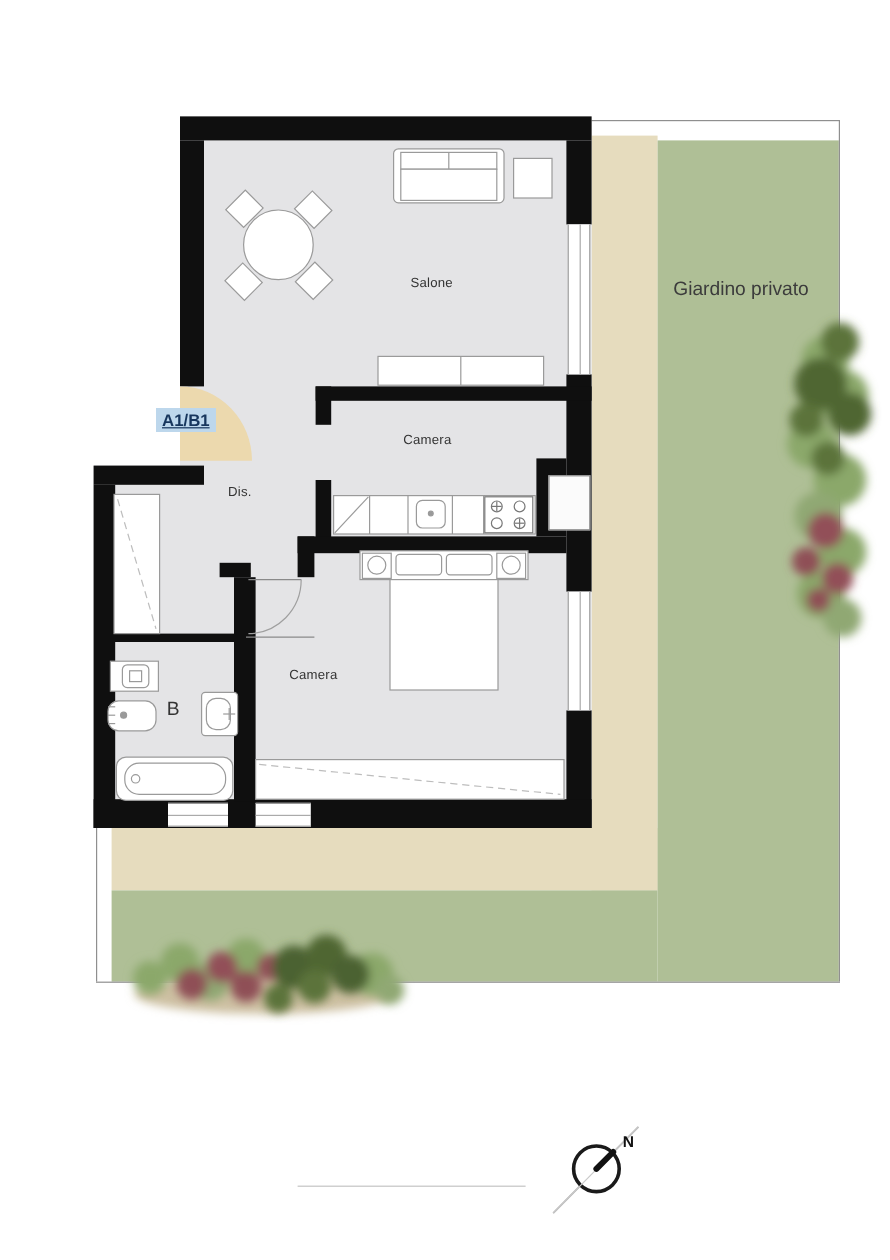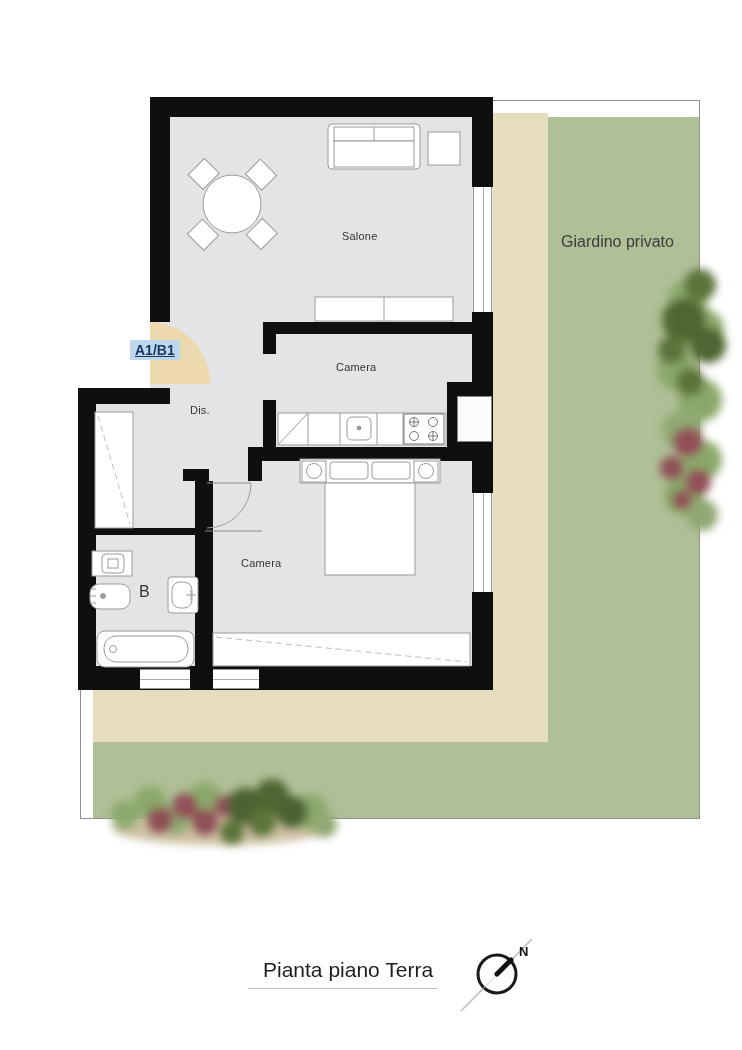--- a/index.html
+++ b/index.html
@@ -236,21 +236,20 @@
   </svg>
 
   <div class="room-label" style="left:342px;top:230px;">Salone</div>
   <div class="garden-label" style="left:561px;top:233px;">Giardino privato</div>
   <div class="room-label" style="left:336px;top:361px;">Camera</div>
   <div class="room-label" style="left:190px;top:404px;">Dis.</div>
   <div class="room-label" style="left:241px;top:557px;">Camera</div>
   <div class="room-label" style="left:139px;top:583px;font-size:16px;">B</div>
   <div class="unit-tag" style="left:130px;top:340px;text-align:center;">A1/B1</div>
 
-  <div class="caption" style="left:263px;top:958px;">Pianta piano Terra</div>
   <div class="caption-line" style="left:248px;top:988px;width:190px;"></div>
 
   <svg width="742" height="1050" viewBox="0 0 742 1050">
     <line x1="532" y1="939" x2="461" y2="1011" stroke="#b0b0b0" stroke-width="1.5"></line>
     <circle cx="497" cy="974" r="19" fill="#ffffff" stroke="#1a1a1a" stroke-width="3"></circle>
     <line x1="532" y1="939" x2="461" y2="1011" stroke="#c9c9c9" stroke-width="1"></line>
     <line x1="497" y1="974" x2="511" y2="960" stroke="#111" stroke-width="5" stroke-linecap="round"></line>
   </svg>
   <div class="north-label" style="left:519px;top:944px;">N</div>
 

